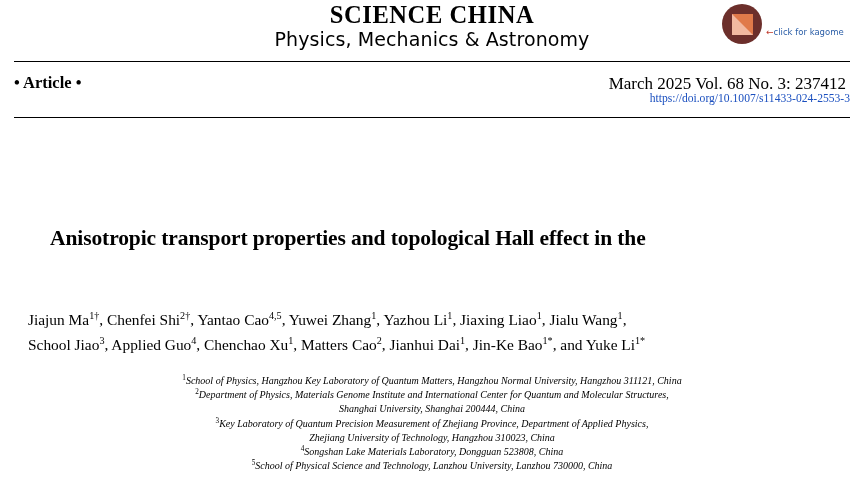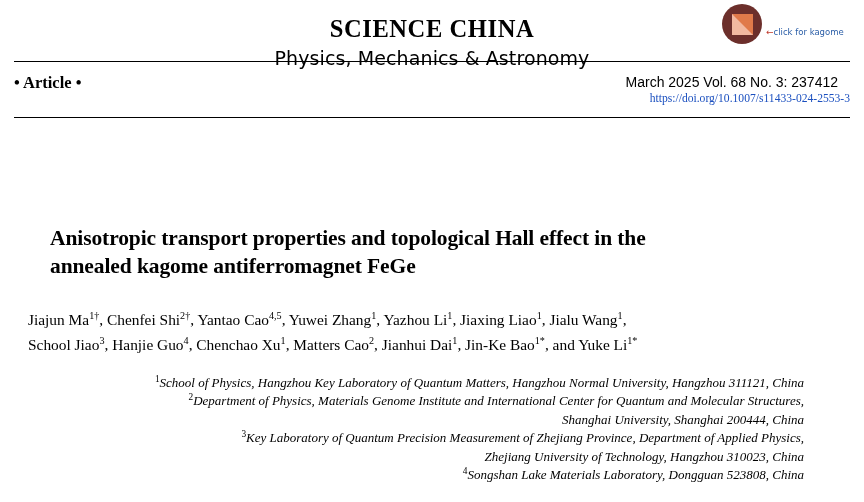--- a/index.html
+++ b/index.html
@@ -17,37 +17,36 @@
   }
 
   .page {
     position: relative;
     width: 864px;
     height: 502px;
   }
 
   
   .masthead {
-    padding-top: 16px;
+    padding-top: 2px;
     text-align: center;
   }
   .journal-name {
     font-family: "Liberation Serif", serif;
     font-size: 24.5px;
     letter-spacing: 0.6px;
     font-weight: 700;
     color: #000;
     line-height: 1.05;
   }
   .journal-sub {
     font-family: "DejaVu Sans", sans-serif;
     font-size: 19px;
     font-weight: 400;
     color: #000;
-    margin-top: 5px;
     letter-spacing: 0.1px;
   }
 
   
   .crossmark {
     position: absolute;
     top: 2px;
     right: 14px;
     width: 128px;
     height: 50px;
@@ -129,24 +128,24 @@
   .article-label {
     position: absolute;
     left: 0;
     top: 5px;
     font-family: "Liberation Serif", serif;
     font-size: 16.5px;
     font-weight: 700;
   }
   .issue-line {
     position: absolute;
-    right: 12px;
+    right: 4px;
     top: 6px;
-    font-family: Liberation Sans, sans-serif;
-    font-size: 14px;
+    font-family: Liberation Serif, serif;
+    font-size: 17px;
     text-align: right;
     white-space: nowrap;
   }
   .doi-line {
     position: absolute;
     right: 0;
     top: 24px;
     font-family: "Liberation Serif", serif;
     font-size: 11.6px;
     color: #1a4fbf;
@@ -184,24 +183,24 @@
     vertical-align: super;
     line-height: 0;
   }
 
   
   .affiliations {
     position: absolute;
     top: 374px;
     left: 60px;
     width: 744px;
-    text-align: right;
+    text-align: center;
     font-family: "Liberation Serif", serif;
     font-style: italic;
-    font-size: 13px;
+    font-size: 10px;
     line-height: 1.42;
   }
   .affil sup {
     font-style: normal;
     font-size: 0.72em;
   }
 </style>
 </head>
 <body>
 
@@ -225,31 +224,31 @@
     <div class="article-label">• Article •</div>
     <div class="issue-line">March 2025  Vol. 68  No. 3: 237412</div>
     <a class="doi-line" href="#">https://doi.org/10.1007/s11433-024-2553-3</a>
   </div>
 
   <div class="rule-bottom"></div>
 
   <div class="title-block">
     <div class="paper-title">
       <span>Anisotropic transport properties and topological Hall effect in the</span><br>
-      <span>annealed kagome antiferromagnet FeGe</span>
     </div>
   </div>
 
   <div class="authors">
     <div id="author-line-1"><span>Jiajun Ma</span><sup>1†</sup>, <span>Chenfei Shi</span><sup>2†</sup>, <span>Yantao Cao</span><sup>4,5</sup>, <span>Yuwei Zhang</span><sup>1</sup>, <span>Yazhou Li</span><sup>1</sup>, <span>Jiaxing Liao</span><sup>1</sup>, <span>Jialu Wang</span><sup>1</sup>,</div>
-    <div id="author-line-2"><span>School Jiao</span><sup>3</sup>, <span>Hanjie Guo</span><sup>4</sup>, <span>Chenchao Xu</span><sup>1</sup>, <span>Matters Cao</span><sup>2</sup>, <span>Jianhui Dai</span><sup>1</sup>, <span>Jin-Ke Bao</span><sup>1*</sup>, and <span>Yuke Li</span><sup>1*</sup></div>
+    <div id="author-line-2"><span>School Jiao</span><sup>3</sup>, <span>Applied Guo</span><sup>4</sup>, <span>Chenchao Xu</span><sup>1</sup>, <span>Matters Cao</span><sup>2</sup>, <span>Jianhui Dai</span><sup>1</sup>, <span>Jin-Ke Bao</span><sup>1*</sup>, and <span>Yuke Li</span><sup>1*</sup></div>
   </div>
 
   <div class="affiliations" id="affiliation-list">
       <div class="affil"><sup>1</sup>School of Physics, Hangzhou Key Laboratory of Quantum Matters, Hangzhou Normal University, Hangzhou 311121, China</div>
       <div class="affil"><sup>2</sup>Department of Physics, Materials Genome Institute and International Center for Quantum and Molecular Structures,</div>
       <div class="affil">Shanghai University, Shanghai 200444, China</div>
       <div class="affil"><sup>3</sup>Key Laboratory of Quantum Precision Measurement of Zhejiang Province, Department of Applied Physics,</div>
       <div class="affil">Zhejiang University of Technology, Hangzhou 310023, China</div>
       <div class="affil"><sup>4</sup>Songshan Lake Materials Laboratory, Dongguan 523808, China</div>
+      <div class="affil"><sup>5</sup>School of Physical Science and Technology, Lanzhou University, Lanzhou 730000, China</div>
     </div>
 
 </div>
 
 </body></html>

